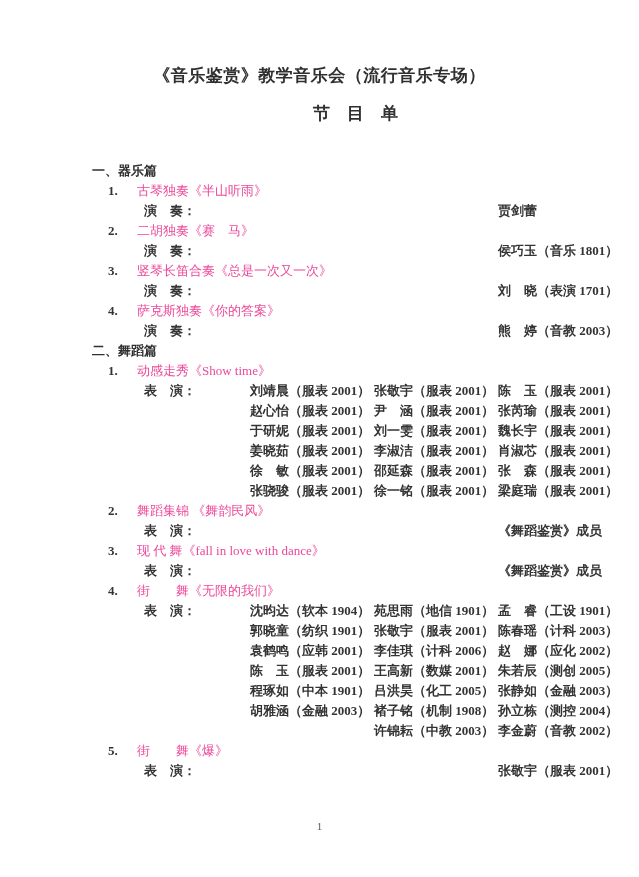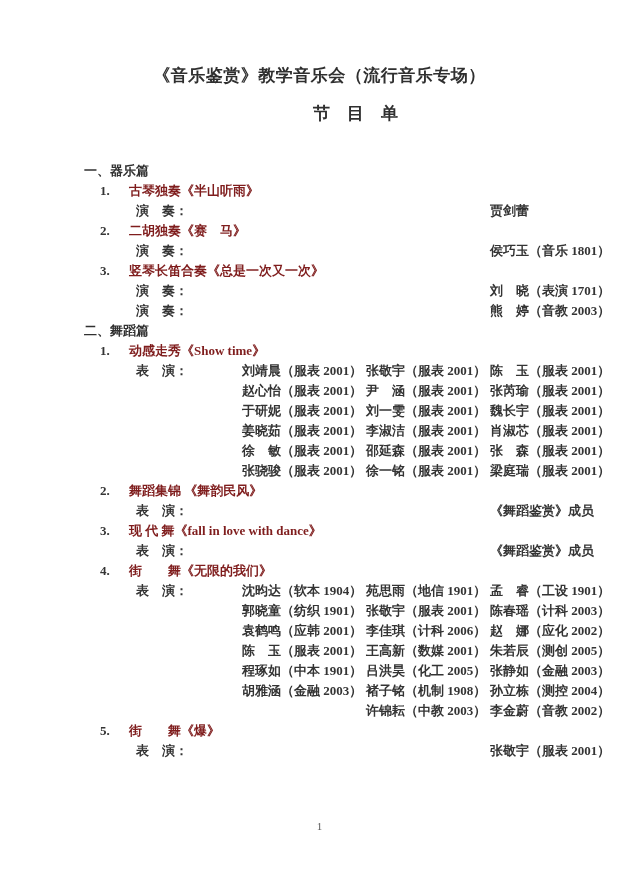--- a/index.html
+++ b/index.html
@@ -33,21 +33,21 @@
     left: 0;
     width: 100%;
     text-align: center;
     font-size: 17px;
     font-weight: 700;
     color: #2f2f2f;
     margin-left: 36px;
   }
   .content {
     position: absolute;
-    left: 84px;
+    left: 92px;
     top: 161px;
     width: 530px;
     font-size: 13px;
     line-height: 20px;
     font-weight: 600;
   }
   .section-heading {
     font-weight: 700;
     color: #303030;
   }
@@ -55,22 +55,22 @@
     margin-left: 16px;
   }
   .item-line {
     white-space: nowrap;
   }
   .item-num {
     display: inline-block;
     width: 29px;
   }
   .item-title {
-    font-weight: 700;
-    color: #7f1d1d;
+    font-weight: 400;
+    color: #ec4899;
   }
   .credit {
     display: flex;
     margin-left: 36px;
     align-items: flex-start;
     gap: 30px;
   }
   .credit-label {
     flex: 0 0 auto;
     width: 50px;
@@ -134,20 +134,21 @@
           <div class="credit">
             <span class="credit-label">演　奏：</span>
             <div class="credit-rows">
               <div class="credit-row">
                 <span class="performer">刘　晓（表演 1701）</span>
               </div>
             </div>
           </div>
         </div>
         <div class="item">
+          <div class="item-line"><span class="item-num">4.</span><span class="item-title">萨克斯独奏《你的答案》</span></div>
           <div class="credit">
             <span class="credit-label">演　奏：</span>
             <div class="credit-rows">
               <div class="credit-row">
                 <span class="performer">熊　婷（音教 2003）</span>
               </div>
             </div>
           </div>
         </div>
       </section>

